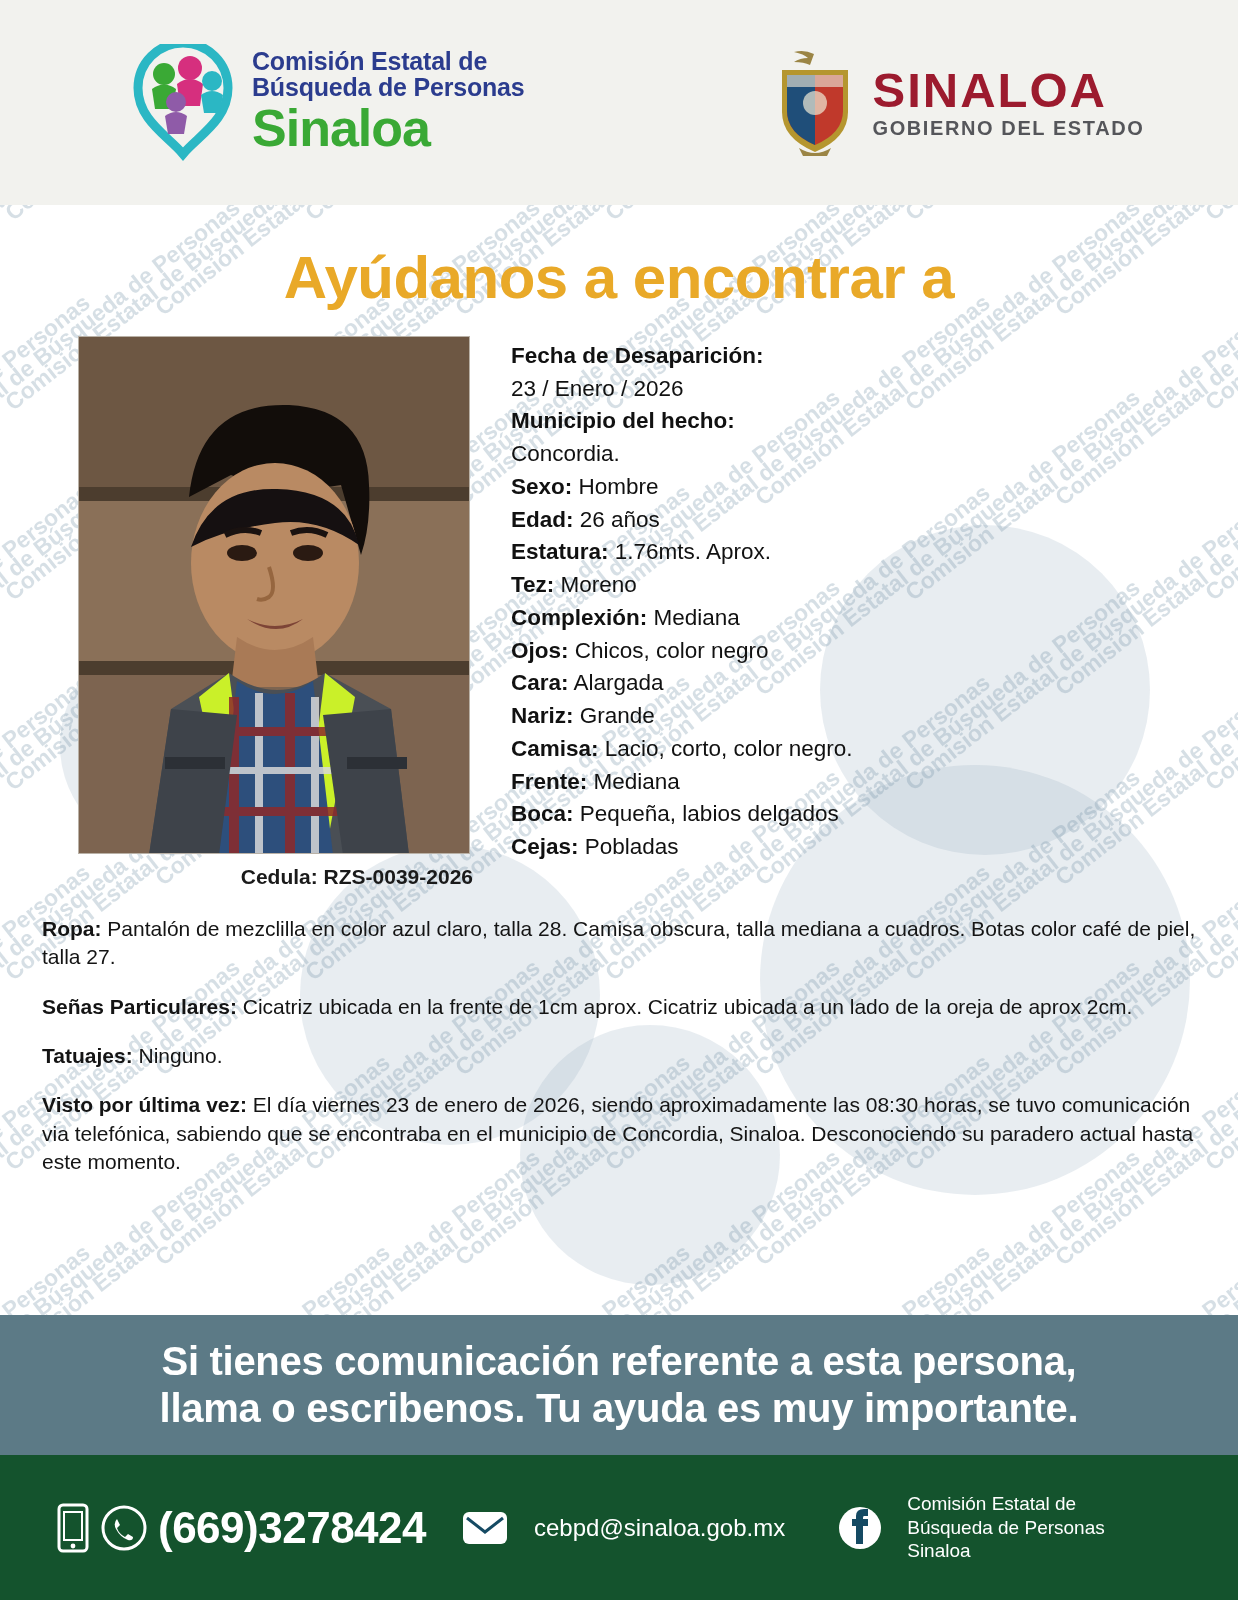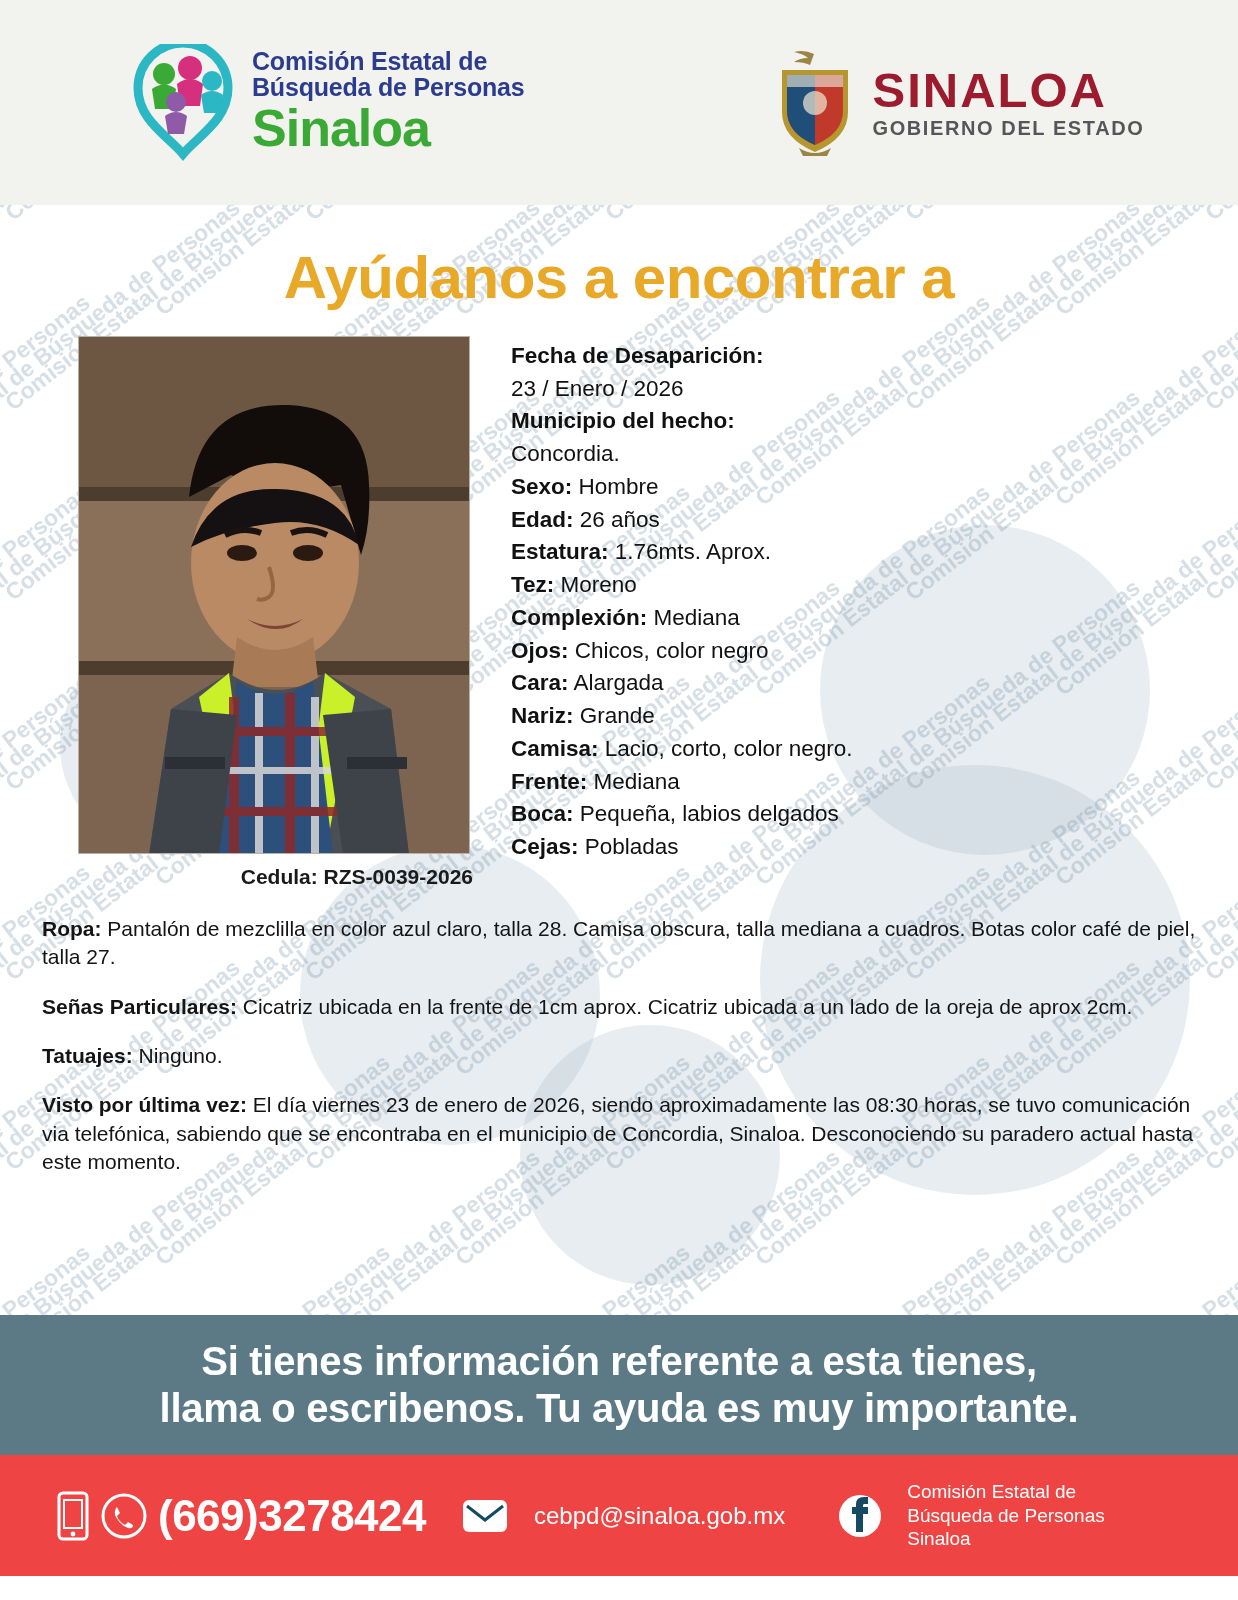--- a/index.html
+++ b/index.html
@@ -149,22 +149,22 @@
     color: #ffffff;
     font-size: 40px; font-weight: bold;
     line-height: 1.18;
     text-align: center;
     letter-spacing: -0.3px;
     position: relative; z-index: 2;
   }
 
   
   .footer {
-    background: #ef4444;
-    height: 121px;
+    background: #14532d;
+    height: 145px;
     display: flex; align-items: center;
     position: relative; overflow: hidden;
     padding-left: 56px;
   }
   .f-icon { margin-right: 10px; }
   .phone-num {
     color: #fff; font-size: 44px; font-weight: bold;
     letter-spacing: -0.5px;
     margin-right: 36px;
   }
@@ -391,21 +391,21 @@
     <div class="paras" id="paras">
         <div class="para"><b>Ropa:</b><span> Pantalón de mezclilla en color azul claro, talla 28. Camisa obscura, talla mediana a cuadros. Botas color café de piel, talla 27.</span></div>
         <div class="para"><b>Señas Particulares:</b><span> Cicatriz ubicada en la frente de 1cm aprox. Cicatriz ubicada a un lado de la oreja de aprox 2cm.</span></div>
         <div class="para"><b>Tatuajes:</b><span> Ninguno.</span></div>
         <div class="para"><b>Visto por última vez:</b><span> El día viernes 23 de enero de 2026, siendo aproximadamente las 08:30 horas, se tuvo comunicación via telefónica, sabiendo que se encontraba en el municipio de Concordia, Sinaloa. Desconociendo su paradero actual hasta este momento.</span></div>
       </div>
   </div>
 </div>
 
 <div class="cta">
-  <div class="cta-line">Si tienes información referente a esta tienes,</div>
+  <div class="cta-line">Si tienes comunicación referente a esta persona,</div>
   <div class="cta-line">llama o escribenos. Tu ayuda es muy importante.</div>
 </div>
 
 <div class="footer">
   <span class="f-icon">
     <svg width="34" height="50" viewBox="0 0 34 50">
       <rect x="3" y="2" width="28" height="46" rx="4" fill="none" stroke="#fff" stroke-width="3"></rect>
       <rect x="8" y="9" width="18" height="28" fill="none" stroke="#fff" stroke-width="2"></rect>
       <circle cx="17" cy="43" r="2.4" fill="#fff"></circle>
     </svg>

